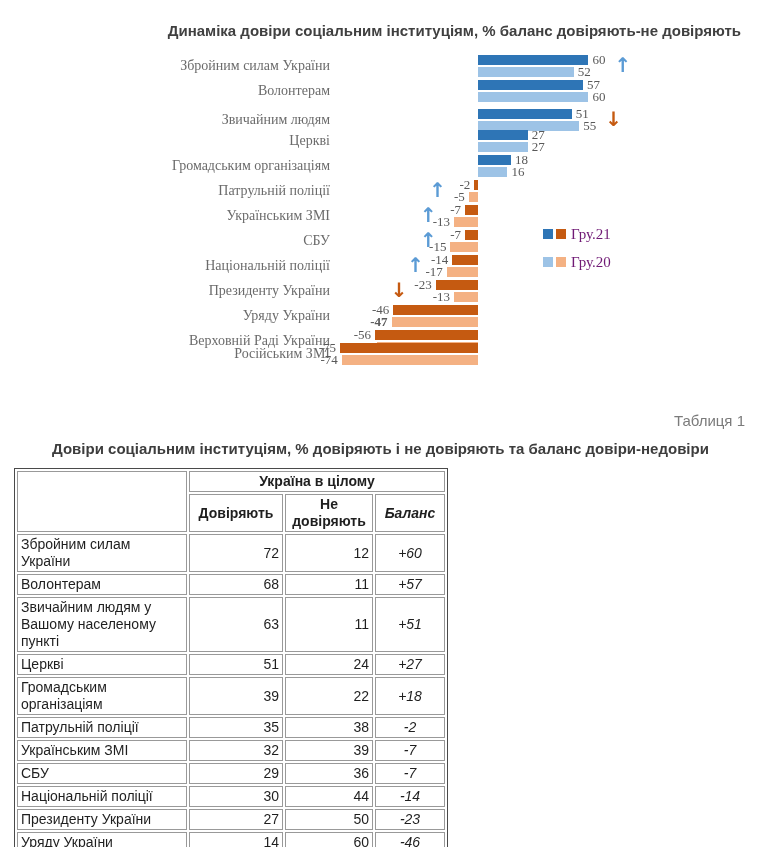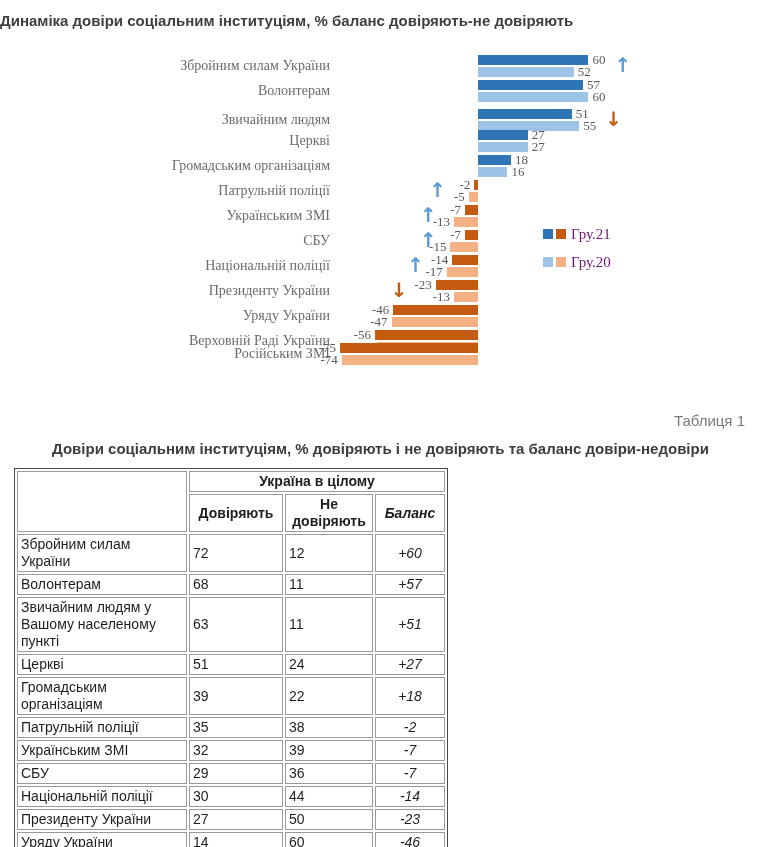--- a/index.html
+++ b/index.html
@@ -1,18 +1,18 @@
 <!DOCTYPE html>
 <html><head>
 <meta charset="utf-8">
 <style>
   html,body{margin:0;padding:0;background:#ffffff;}
   .page{position:relative;width:761px;height:847px;background:#ffffff;overflow:hidden;
         font-family:"Liberation Sans",sans-serif;}
-  .chart-title{position:absolute;top:12px;left:0;width:741px;text-align:left;
+  .chart-title{position:absolute;top:22px;left:0;width:741px;text-align:right;
         font-size:15px;font-weight:bold;color:#404040;}
   
   #chart{position:absolute;left:0;top:53px;width:761px;height:330px;}
   .crow{position:absolute;left:0;width:761px;height:25px;}
   .clabel{position:absolute;left:0;top:0;width:330px;height:25px;line-height:25px;
         text-align:right;font-family:"Liberation Serif",serif;font-size:14px;color:#6b6b6b;
         white-space:nowrap;}
   .bar{position:absolute;height:10px;}
   .bar.b21{top:2px;}
   .bar.b20{top:14px;}
@@ -29,21 +29,21 @@
   
   .table-ref{position:absolute;top:412px;right:16px;font-size:15px;color:#7b7b7b;}
   .table-title{position:absolute;top:440px;left:0;width:761px;text-align:center;
         font-size:15px;font-weight:bold;color:#3d3d3d;}
   table.tt{position:absolute;left:14px;top:468px;border-collapse:separate;border-spacing:2px;
         border:1px solid #4a4a4a;background:#ffffff;table-layout:fixed;}
   table.tt td,table.tt th{border:1px solid #999999;font-size:14px;color:#1f1f1f;
         padding:1px 3px;line-height:17px;vertical-align:middle;}
   table.tt th{font-weight:bold;text-align:center;}
   td.rlabel{text-align:left;}
-  td.num{text-align:left;}
+  td.num{text-align:right;}
   td.bal{text-align:center;font-style:italic;}
   th.ital{font-style:italic;}
   col.c0{width:170px;} col.c1{width:94px;} col.c2{width:88px;} col.c3{width:70px;}
 </style>
 </head>
 <body>
 
 <div class="page">
 
   <div class="chart-title">Динаміка довіри соціальним інституціям, % баланс довіряють-не довіряють</div>
@@ -136,21 +136,21 @@
         <div class="val v21" style="right: 329.32px;">-23</div>
         <div class="bar b20" style="width: 23.92px; background: rgb(244, 177, 131); left: 454.08px;"></div>
         <div class="val v20" style="right: 310.92px;">-13</div>
         <div class="arrow" style="color: rgb(197, 90, 17); left: 390.68px;">↓</div>
       </div>
       <div class="crow" style="top: 250px;">
         <div class="clabel">Уряду України</div>
         <div class="bar b21" style="width: 84.64px; background: rgb(197, 90, 17); left: 393.36px;"></div>
         <div class="val v21" style="right: 371.64px;">-46</div>
         <div class="bar b20" style="width: 86.48px; background: rgb(244, 177, 131); left: 391.52px;"></div>
-        <div class="val v20" style="right: 373.48px;">-47</div>
+        <div class="val v20" style="right: 373.48px; font-weight: bold;">-47</div>
       </div>
       <div class="crow" style="top: 275px;">
         <div class="clabel">Верховній Раді України</div>
         <div class="bar b21" style="width: 103.04px; background: rgb(197, 90, 17); left: 374.96px;"></div>
         <div class="val v21" style="right: 390.04px;">-56</div>
         <div class="bar b20" style="width: 101.2px; background: rgb(244, 177, 131); left: 376.8px;"></div>
         <div class="val v20" style="right: 388.2px;">-55</div>
       </div>
       <div class="crow" style="top: 288px;">
         <div class="clabel">Російським ЗМІ</div>

